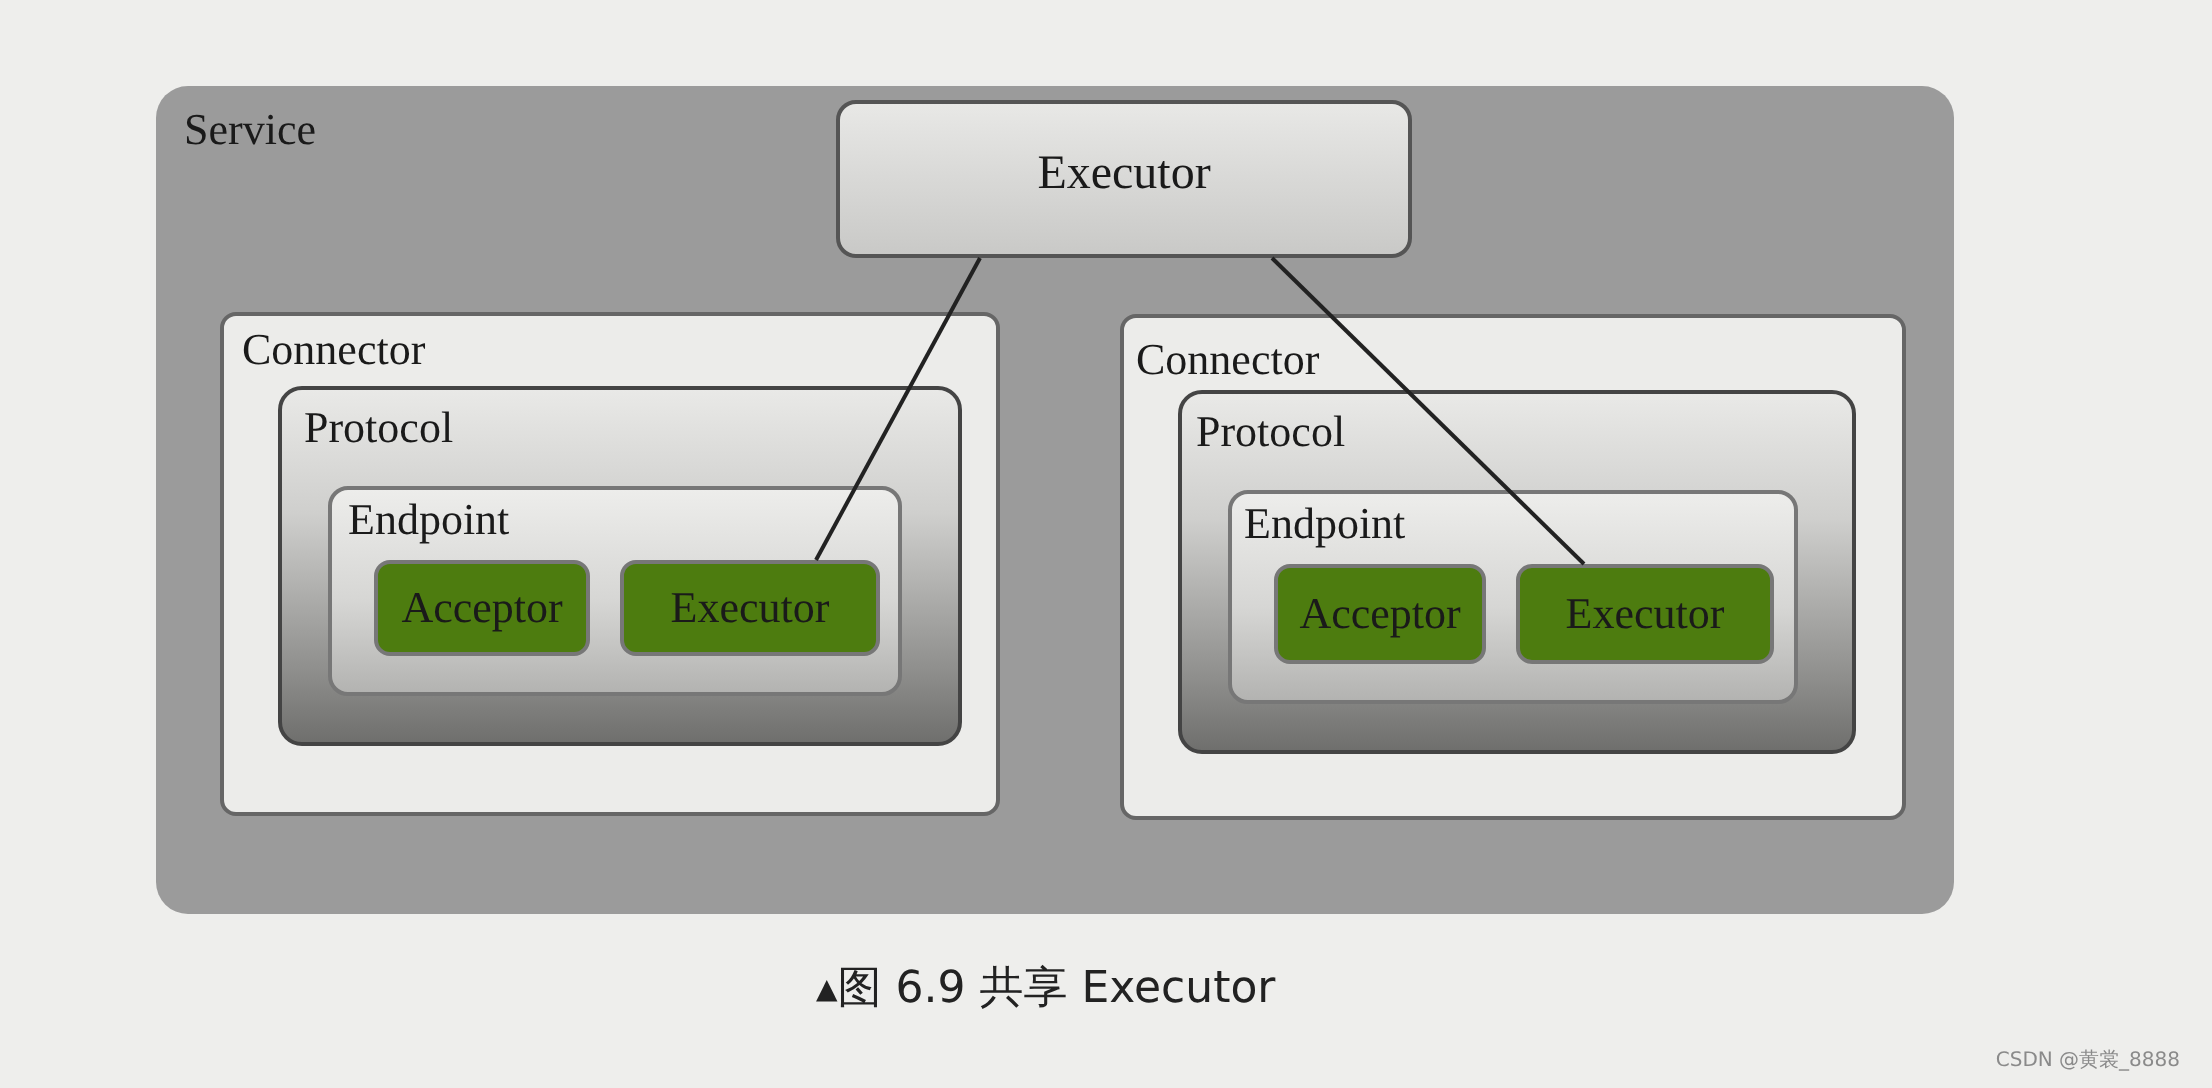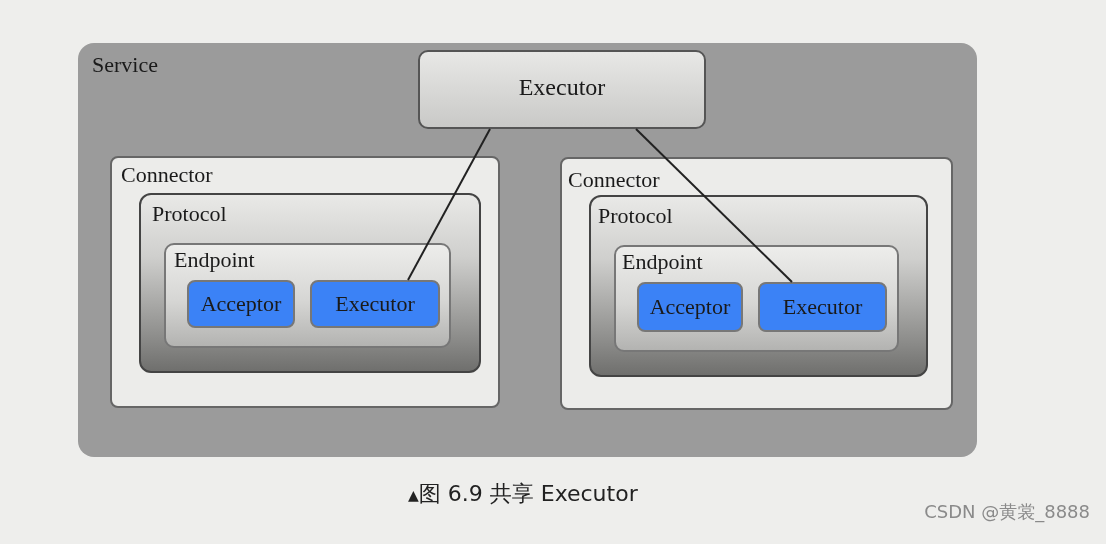--- a/index.html
+++ b/index.html
@@ -3,26 +3,26 @@
 <meta charset="utf-8">
 <style>
   html,body{margin:0;padding:0;}
   body{width:1106px;height:544px;position:relative;overflow:hidden;background:#eeeeec;font-family:"Liberation Serif","DejaVu Serif",serif;color:#1a1a1a;}
   .abs{position:absolute;box-sizing:border-box;}
   .service{left:78px;top:43px;width:899px;height:414px;background:#9b9b9b;border-radius:16px;}
   .label{position:absolute;font-size:22px;line-height:1;white-space:nowrap;}
   .connector{background:#ececea;border:2px solid #666;border-radius:8px;}
   .protocol{border:2px solid #444;border-radius:12px;background:linear-gradient(#e9e9e7 0%,#cfcfcd 35%,#8e8e8c 80%,#6f6f6d 100%);}
   .endpoint{border:2px solid #777;border-radius:10px;background:linear-gradient(#ededeb 0%,#d6d6d4 55%,#b3b3b1 100%);text-decoration:underline;}
-  .leaf{border:2px solid #777;border-radius:8px;background:#3b82f6;display:flex;align-items:center;justify-content:center;font-size:22px;}
+  .leaf{border:2px solid #777;border-radius:8px;background:#4d7c0f;display:flex;align-items:center;justify-content:center;font-size:22px;}
   .top-exec{left:418px;top:50px;width:288px;height:79px;border:2px solid #555;border-radius:10px;background:linear-gradient(#e8e8e6,#c9c9c7);display:flex;align-items:flex-start;justify-content:center;padding-top:22px;font-size:24px;}
   svg.lines{position:absolute;left:0;top:0;}
   .caption{position:absolute;left:408px;top:479px;font-family:"DejaVu Sans",sans-serif;font-size:22px;color:#222;white-space:nowrap;}
   .caption .tri{font-size:14px;vertical-align:middle;}
-  .watermark{position:absolute;right:16px;top:500px;font-family:"DejaVu Sans",sans-serif;font-size:18px;color:#8a8a8a;}
+  .watermark{position:absolute;right:16px;top:523px;font-family:"DejaVu Sans",sans-serif;font-size:10px;color:#8a8a8a;}
 </style>
 </head>
 <body>
 
 <div class="abs service">
   <span class="label" style="left:14px;top:11px;">Service</span>
 </div>
 
 <div class="abs connector" style="left:110px;top:156px;width:390px;height:252px;">
   <span class="label" style="left:9px;top:6px;">Connector</span>

